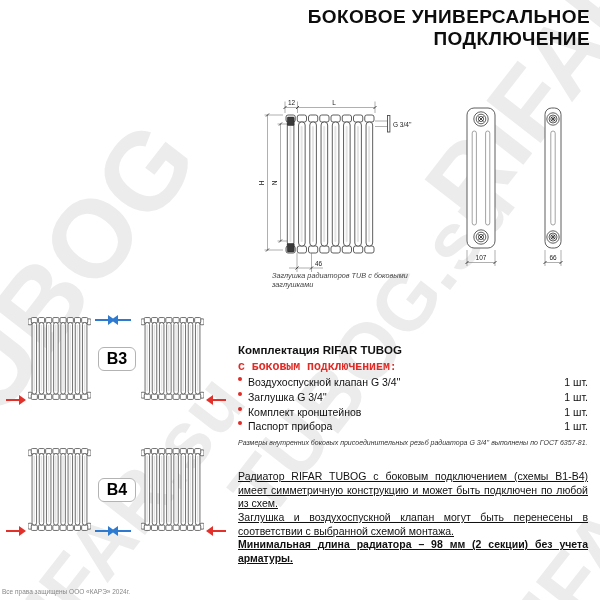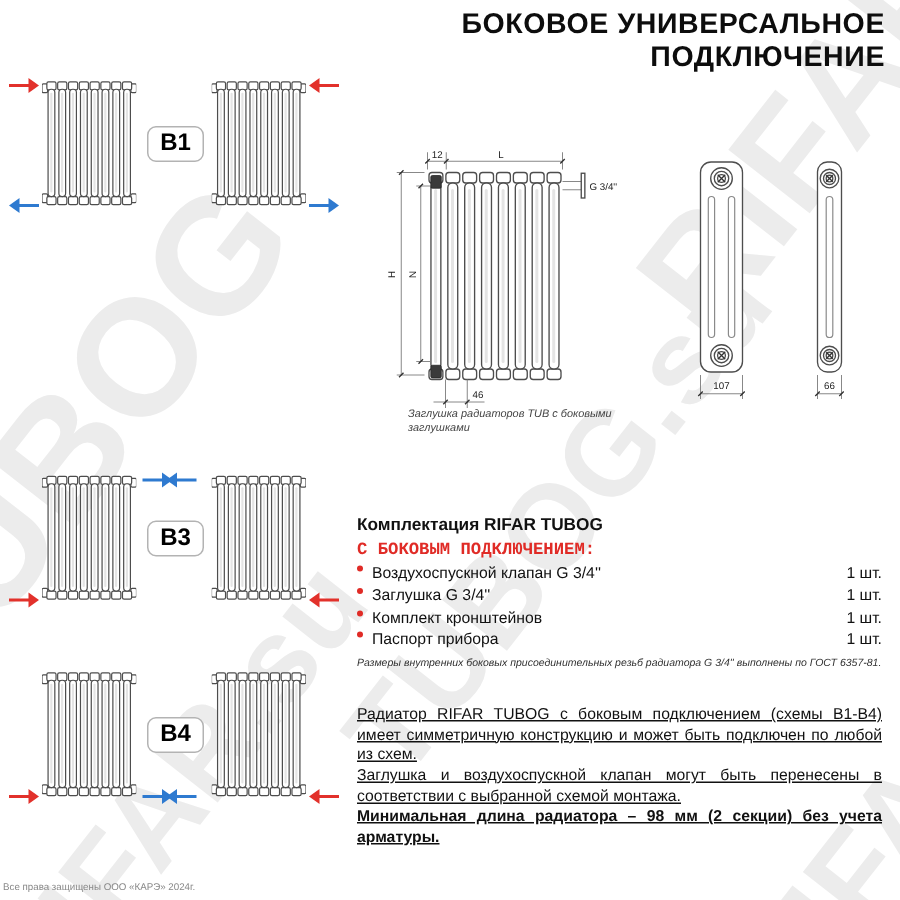--- a/index.html
+++ b/index.html
@@ -112,45 +112,20 @@
   </symbol>
 </svg>
 
 <div class="content">
 
   <div class="title">
     <div>БОКОВОЕ УНИВЕРСАЛЬНОЕ</div>
     <div>ПОДКЛЮЧЕНИЕ</div>
   </div>
 
-  <div class="scheme-row" style="top:48px">
-    <svg class="rad" style="left:28px">
-        <use href="#radsym" xlink:href="#radsym"></use>
-      </svg>
-    <svg class="rad" style="left:141px">
-        <use href="#radsym" xlink:href="#radsym"></use>
-      </svg>
-    <div class="scheme-label">B1</div>
-    <span class="arrow supply ptr-right" style="left:6px;top:4px">
-        <i class="shaft"></i>
-        <i class="head"></i>
-      </span>
-    <span class="arrow return ptr-left" style="left:6px;top:84px">
-        <i class="shaft"></i>
-        <i class="head"></i>
-      </span>
-    <span class="arrow supply ptr-left" style="left:206px;top:4px">
-        <i class="shaft"></i>
-        <i class="head"></i>
-      </span>
-    <span class="arrow return ptr-right" style="left:206px;top:84px">
-        <i class="shaft"></i>
-        <i class="head"></i>
-      </span>
-  </div>
 
 
   <div class="scheme-row" style="top:311px">
     <svg class="rad" style="left:28px">
         <use href="#radsym" xlink:href="#radsym"></use>
       </svg>
     <svg class="rad" style="left:141px">
         <use href="#radsym" xlink:href="#radsym"></use>
       </svg>
     <div class="scheme-label">B3</div>

